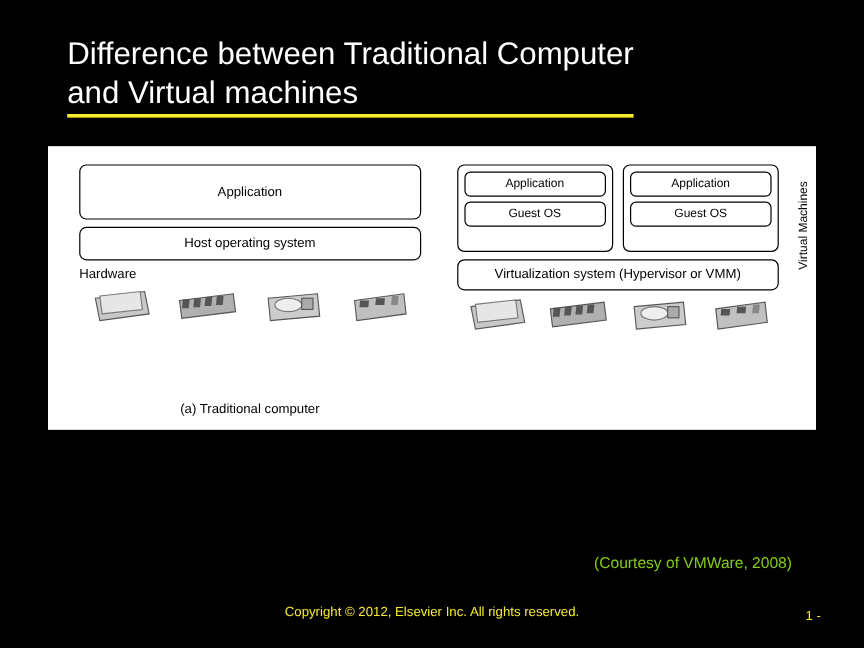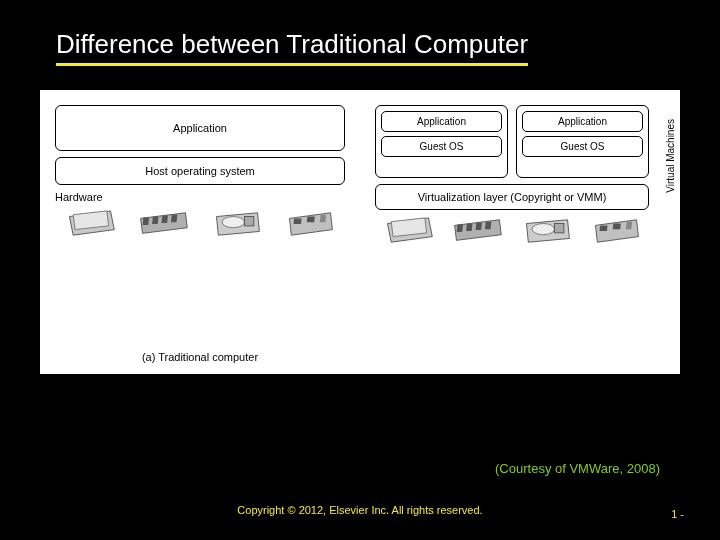--- a/index.html
+++ b/index.html
@@ -20,24 +20,25 @@
     margin-bottom: 4px;
   }
   .title-underline {
     display: inline-block;
     border-bottom: 3px solid #f5ea2b;
     padding-bottom: 2px;
   }
   .diagram {
     background: #fff;
     margin: 24px 40px 0 40px;
-    height: 284px;
+    height: 236px;
     border: 1px solid #fff;
     display: flex;
     position: relative;
+    padding-left: 11px;
   }
   .panel {
     flex: 1;
     padding: 14px 14px 0 14px;
     position: relative;
   }
   .panel-a { border-right: 2px solid #fff; }
   .box {
     border: 1.5px solid #000;
     border-radius: 6px;
@@ -125,20 +126,21 @@
     right: 36px;
     bottom: 20px;
   }
 </style>
 </head>
 <body>
 
 <div class="title">
   <span class="title-underline">
     <span>Difference between Traditional Computer</span><br>
+    <span>and Virtual machines</span>
   </span>
 </div>
 
 <div class="diagram">
 
   <div class="panel panel-a">
     <div class="box" style="padding:16px 10px">
       <span class="box-text">Application</span>
     </div>
     <div class="box">
@@ -179,21 +181,21 @@
         <div class="vm">
           <div class="ibox">Application</div>
           <div class="ibox">Guest OS</div>
         </div>
         <div class="vm">
           <div class="ibox">Application</div>
           <div class="ibox">Guest OS</div>
         </div>
       </div>
       <div class="box" style="padding:6px 6px">
-        <span class="box-text">Virtualization layer (Copyright or VMM)</span>
+        <span class="box-text">Virtualization system (Hypervisor or VMM)</span>
       </div>
       <div class="hw-row">
         <svg class="hw-item" viewBox="0 0 60 32">
           <polygon points="8,8 52,2 56,22 12,28" fill="#c8c8c8" stroke="#555"></polygon>
           <polygon points="12,6 48,2 50,18 14,22" fill="#e6e6e6" stroke="#777"></polygon>
         </svg>
         <svg class="hw-item" viewBox="0 0 60 32">
           <polygon points="6,10 54,4 56,20 8,26" fill="#b0b0b0" stroke="#555"></polygon>
           <rect x="10" y="9" width="6" height="8" fill="#555" transform="skewX(-6)"></rect>
           <rect x="20" y="8" width="6" height="8" fill="#555" transform="skewX(-6)"></rect>

